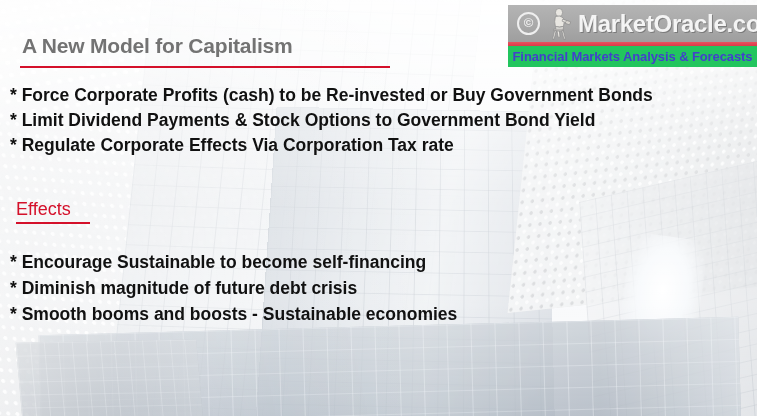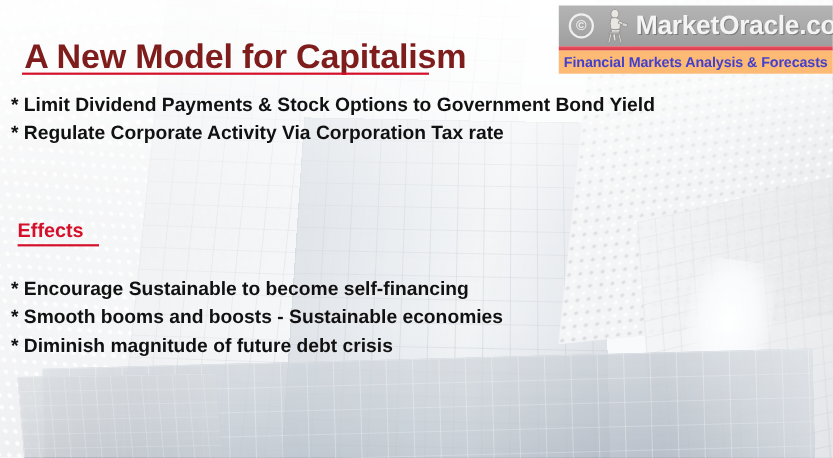--- a/index.html
+++ b/index.html
@@ -180,39 +180,39 @@
       rgba(255,255,255,0) 420px);
   }
 
   
   .content { position: absolute; inset: 0; }
 
   
   .title {
     position: absolute;
     left: 22px; top: 34px;
-    font-size: 31px;
-    font-weight: bold;
-    color: #7f1d1d;
+    font-size: 21px;
+    font-weight: bold;
+    color: #737373;
     letter-spacing: -.2px;
     white-space: nowrap;
   }
   .title-rule {
     position: absolute;
     left: 20px; top: 66px;
     width: 370px; height: 2px;
     background: #D4102A;
   }
 
   
   .section-heading {
     position: absolute;
     left: 16px; top: 199px;
     font-size: 18px;
-    font-weight: bold;
+    font-weight: normal;
     color: #D4102A;
     white-space: nowrap;
   }
   .section-rule {
     position: absolute;
     left: 16px; top: 222px;
     width: 74px; height: 2px;
     background: #D4102A;
   }
 
@@ -268,21 +268,21 @@
     letter-spacing: -.3px;
     white-space: nowrap;
     text-shadow: 1px 1px 0 rgba(90,90,90,.55);
   }
   .logo-redline {
     height: 4px;
     background: linear-gradient(to bottom, #e8525f 0%, #d93a4a 100%);
   }
   .logo-tagline {
     height: 21px;
-    background: #fdba74;
+    background: #22c55e;
     color: #4340CB;
     font-size: 13px;
     font-weight: bold;
     letter-spacing: -.1px;
     line-height: 21px;
     text-align: center;
     white-space: nowrap;
   }
 </style>
 </head>
@@ -304,31 +304,32 @@
     <div class="veil"></div>
     <div class="veil-left"></div>
   </div>
 
   <div class="content">
 
     <div class="title">A New Model for Capitalism</div>
     <div class="title-rule"></div>
 
     <div class="bullets block-1">
+      <span class="row">* Force Corporate Profits (cash) to be Re-invested or Buy Government Bonds</span>
       <span class="row">* Limit Dividend Payments &amp; Stock Options to  Government Bond Yield</span>
-      <span class="row">* Regulate Corporate Activity  Via Corporation Tax rate</span>
+      <span class="row">* Regulate Corporate Effects  Via Corporation Tax rate</span>
     </div>
 
     <div class="section-heading">Effects</div>
     <div class="section-rule"></div>
 
     <div class="bullets block-2">
       <span class="row">* Encourage Sustainable to become self-financing</span>
+      <span class="row">* Diminish magnitude of future debt crisis</span>
       <span class="row">* Smooth booms and boosts - Sustainable economies</span>
-      <span class="row">* Diminish magnitude of future debt crisis</span>
     </div>
 
     <div class="logo">
       <div class="logo-bar">
         <div class="logo-copyright">©</div>
         <div class="logo-figure">
           <svg viewBox="0 0 30 33" width="30" height="33" aria-hidden="true">
             <g fill="#e9e7e2" stroke="#8d8d8d" stroke-width="0.7">
 
               <ellipse cx="13" cy="5.5" rx="3.6" ry="4"></ellipse>

